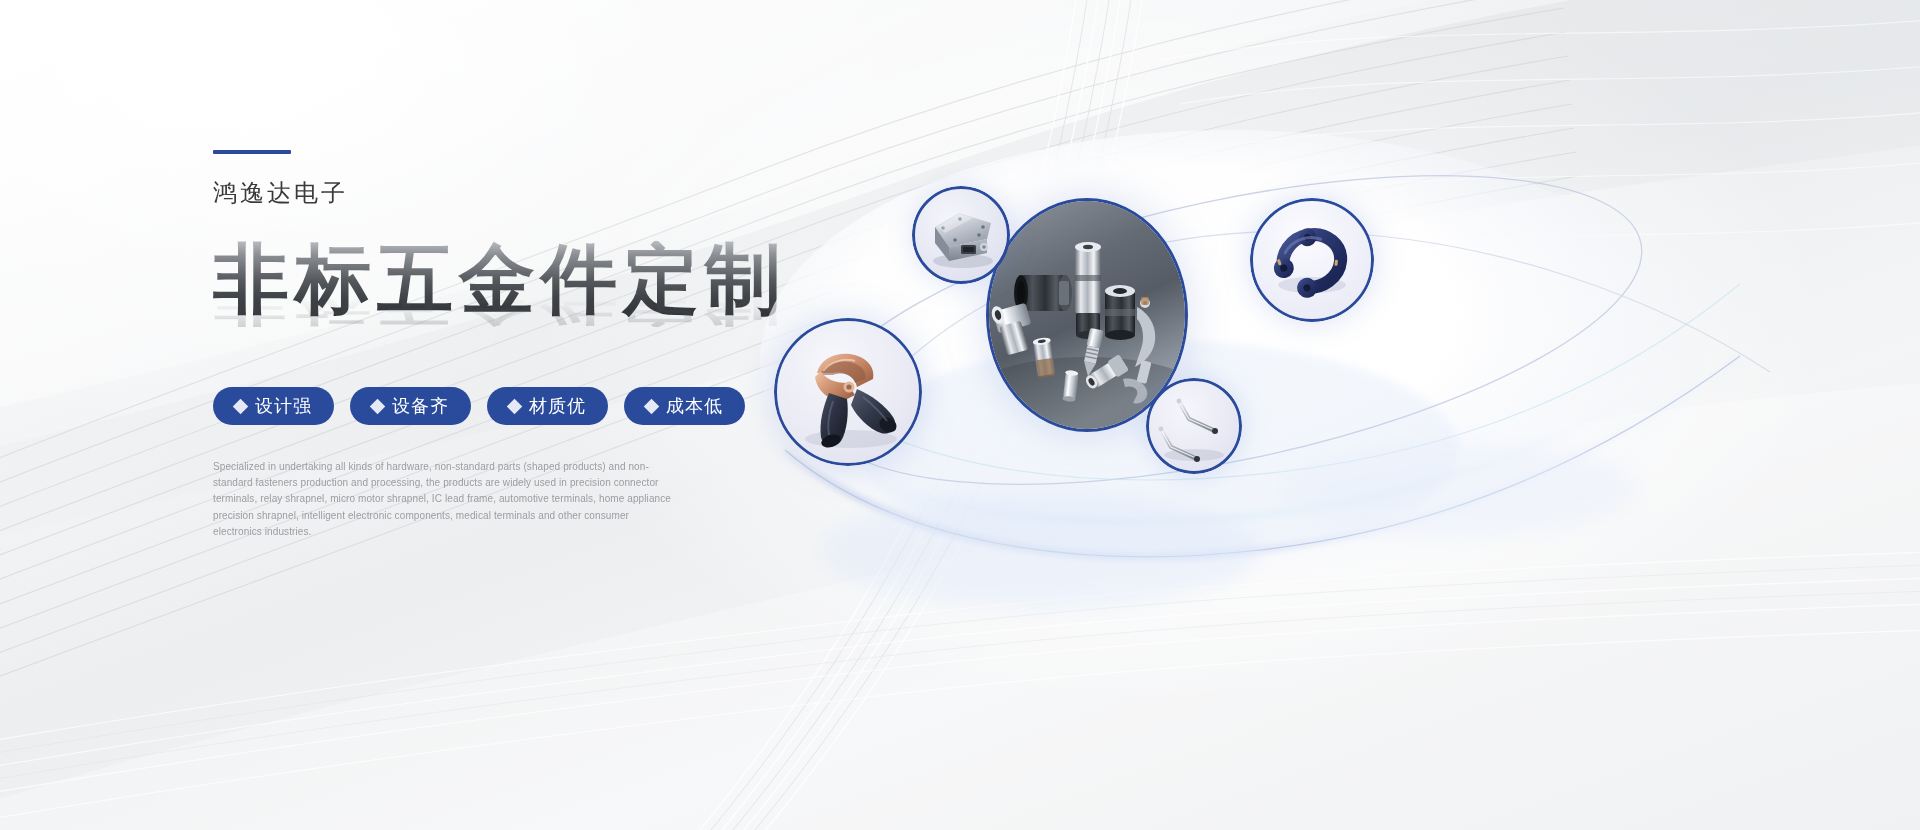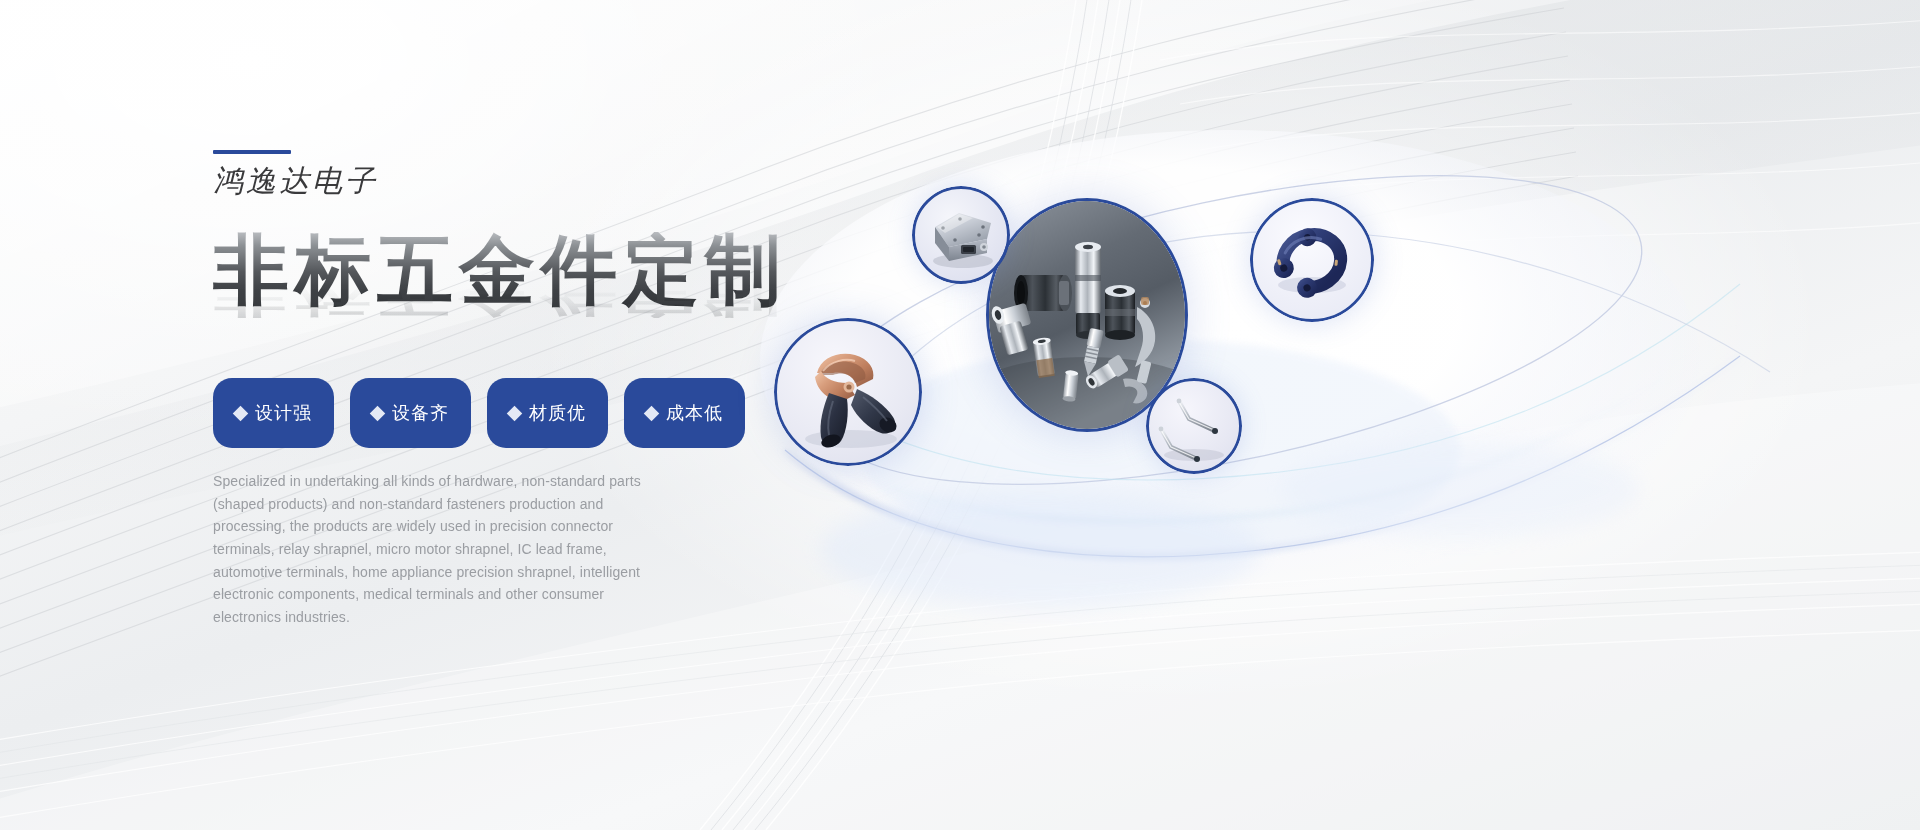--- a/index.html
+++ b/index.html
@@ -15,22 +15,22 @@
       radial-gradient(ellipse 700px 400px at 250px 60px, #ffffff 0%, rgba(255,255,255,0.2) 60%, rgba(255,255,255,0) 100%),
       linear-gradient(160deg,#fdfdfd 0%,#f4f5f6 28%,#eceef0 48%,#f4f5f6 68%,#e9ebed 100%);
   }
   
   .bg-svg{position:absolute;left:0;top:0;width:1920px;height:830px;pointer-events:none;}
 
   
   .left{position:absolute;left:213px;top:150px;width:720px;}
   .accent-bar{width:78px;height:4px;background:#2a4a9b;border-radius:1px;}
   .brand{
-    margin-top:12px;font-size:30px;color:#3a3a3c;letter-spacing:3px;
-    font-family:"Liberation Sans","DejaVu Sans",sans-serif;font-weight:400;line-height:1;font-style:italic;
+    margin-top:27px;font-size:24px;color:#3a3a3c;letter-spacing:3px;
+    font-family:"Liberation Sans","DejaVu Sans",sans-serif;font-weight:400;line-height:1;
   }
   .headline-wrap{position:relative;margin-top:36px;height:132px;}
   .headline{
     font-size:76px;font-weight:bold;letter-spacing:6px;line-height:1;
     background:linear-gradient(180deg,#b9bcc0 0%,#8c9094 18%,#55585c 52%,#3c3f43 78%,#303336 100%);
     -webkit-background-clip:text;background-clip:text;
     -webkit-text-fill-color:transparent;color:transparent;
     white-space:nowrap;
   }
   .headline-reflect{
@@ -39,31 +39,31 @@
     white-space:nowrap;
     transform:scaleY(-0.55);transform-origin:top left;
     background:linear-gradient(180deg,rgba(90,93,97,0.30) 0%,rgba(120,124,128,0.10) 45%,rgba(160,163,166,0.0) 80%);
     -webkit-background-clip:text;background-clip:text;
     -webkit-text-fill-color:transparent;color:transparent;
     opacity:.85;
   }
   .pills{margin-top:14px;display:flex;gap:16px;}
   .pill{
     display:flex;align-items:center;gap:9px;
-    height:38px;padding:16px 22px;border-radius:19px;
+    height:38px;padding:0 22px;border-radius:19px;
     background:#2a4a9b;color:#ffffff;font-size:18px;letter-spacing:1px;
     white-space:nowrap;cursor:pointer;text-align:right;
   }
   .pill .dm{
     width:11px;height:11px;background:#e4e9f5;transform:rotate(45deg);
     display:inline-block;flex:none;
   }
   .desc{
-    margin-top:22px;width:460px;
-    font-size:14px;line-height:1.62;color:#9a9da2;letter-spacing:.1px;
+    margin-top:34px;width:460px;
+    font-size:10px;line-height:1.62;color:#9a9da2;letter-spacing:.1px;
   }
   .desc p{margin:0;}
 
   
   .art{position:absolute;left:740px;top:120px;width:1180px;height:620px;}
   .art svg{position:absolute;left:0;top:0;}
   .node{position:absolute;border-radius:50%;overflow:hidden;}
   .node .ring{position:absolute;inset:0;border-radius:50%;border:3px solid #2a4a9b;pointer-events:none;}
   .node .face{position:absolute;inset:3px;border-radius:50%;overflow:hidden;}
 

